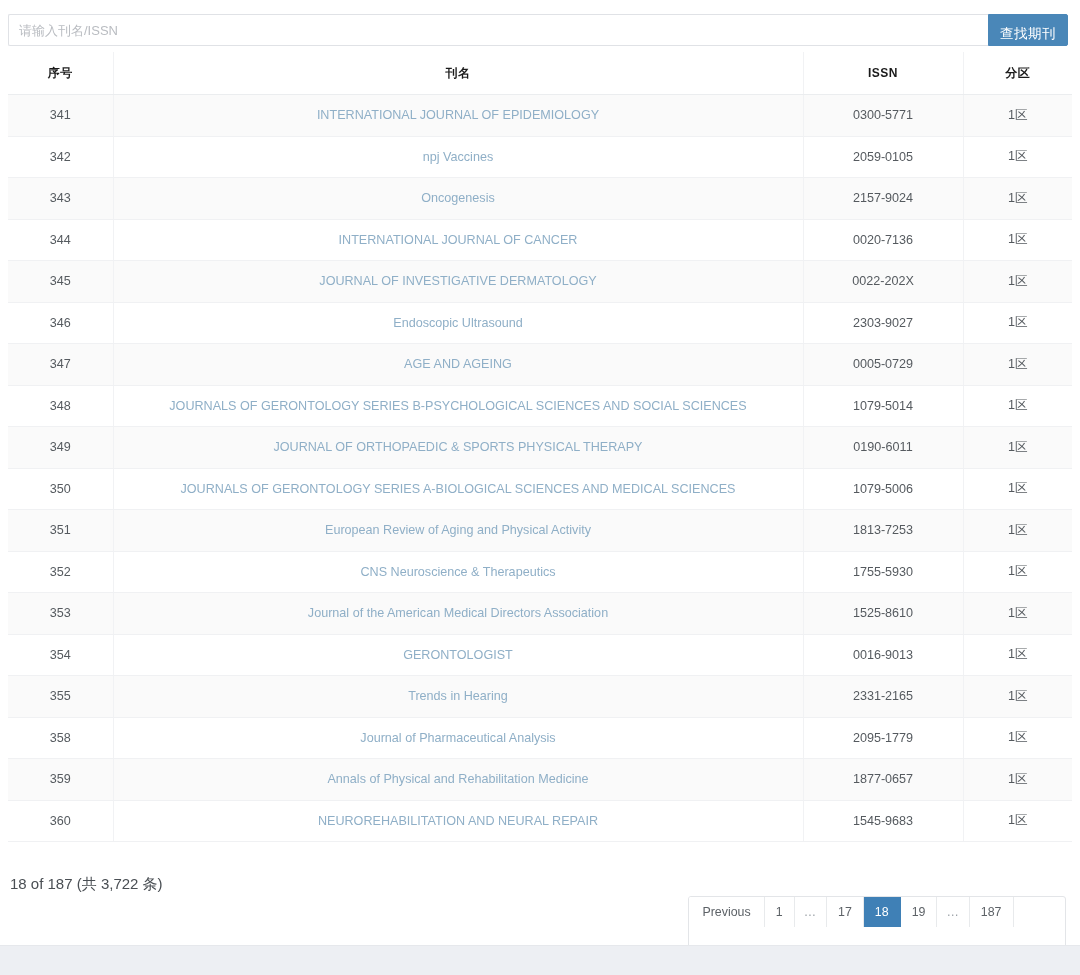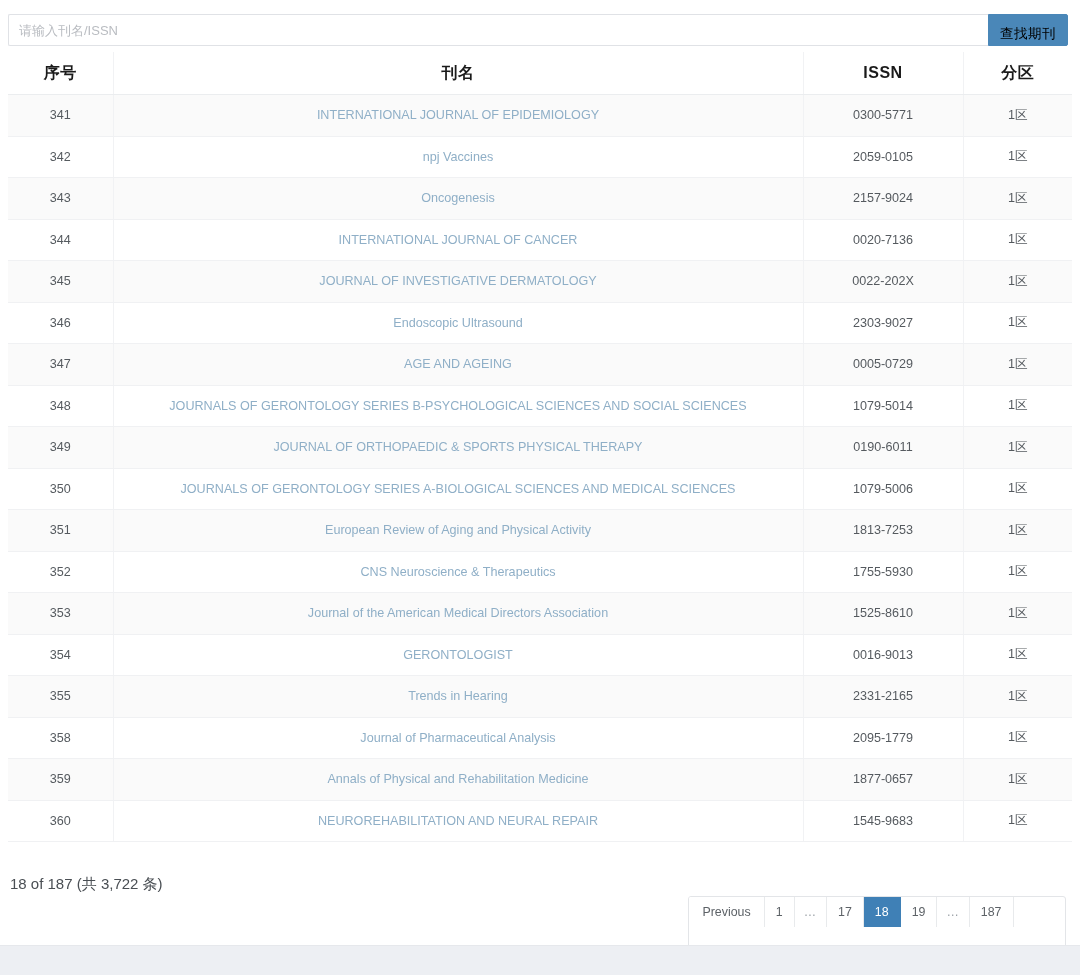--- a/index.html
+++ b/index.html
@@ -51,21 +51,21 @@
     color: #b9bcc1;
     font-size: 13px;
   }
   .search-button {
     flex: 0 0 auto;
     width: 80px;
     height: 32px;
     box-sizing: border-box;
     background: #4a87b8;
     border: 1px solid #4a87b8;
-    color: #000000;
+    color: #ffffff;
     font-family: "Liberation Sans", "DejaVu Sans", sans-serif;
     font-size: 13.5px;
     line-height: 30px;
     text-align: center;
     cursor: pointer;
     border-radius: 0 2px 2px 0;
     padding: 4px;
     letter-spacing: 0.5px;
   }
 
@@ -81,21 +81,21 @@
     border-collapse: collapse;
     table-layout: fixed;
   }
   table.journals col.c-seq   { width: 105px; }
   table.journals col.c-name  { width: 690px; }
   table.journals col.c-issn  { width: 160px; }
   table.journals col.c-zone  { width: 109px; }
 
   table.journals thead th {
     height: 40px;
-    font-size: 16px;
+    font-size: 12px;
     font-weight: bold;
     color: #1a1a1a;
     text-align: center;
     border-bottom: 1px solid #ebedef;
     border-right: 1px solid #f1f2f4;
     background: #ffffff;
     vertical-align: middle;
     letter-spacing: 0.5px;
   }
   table.journals thead th:last-child { border-right: none; }

